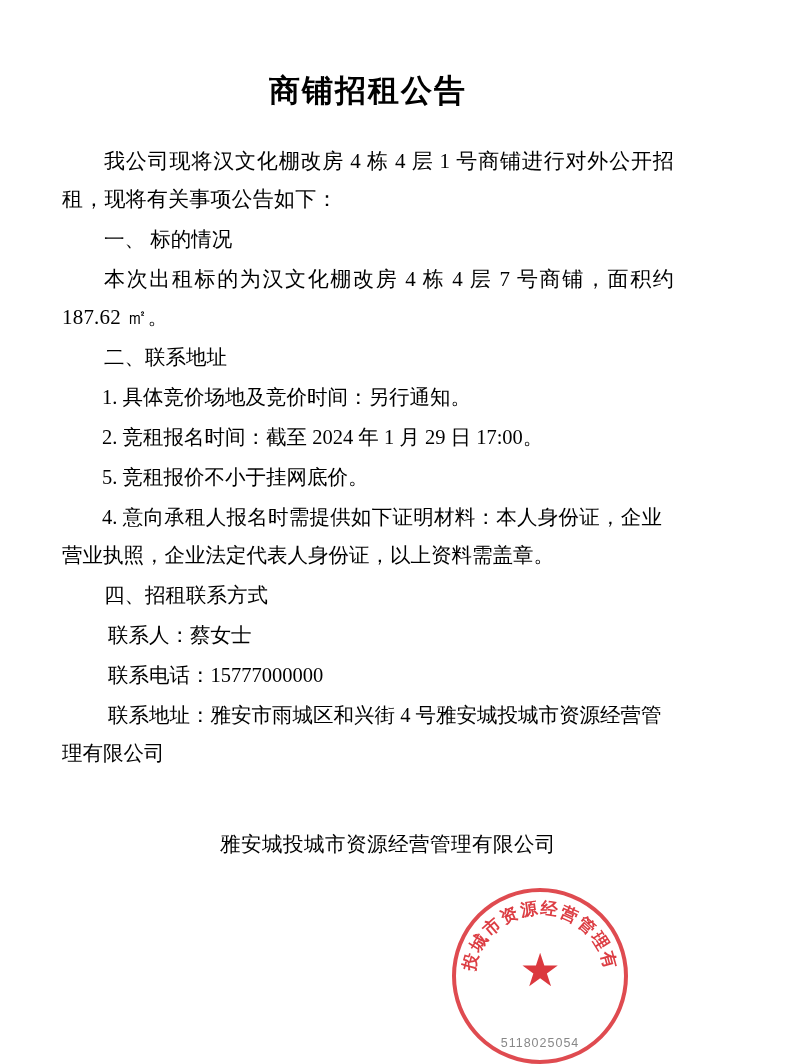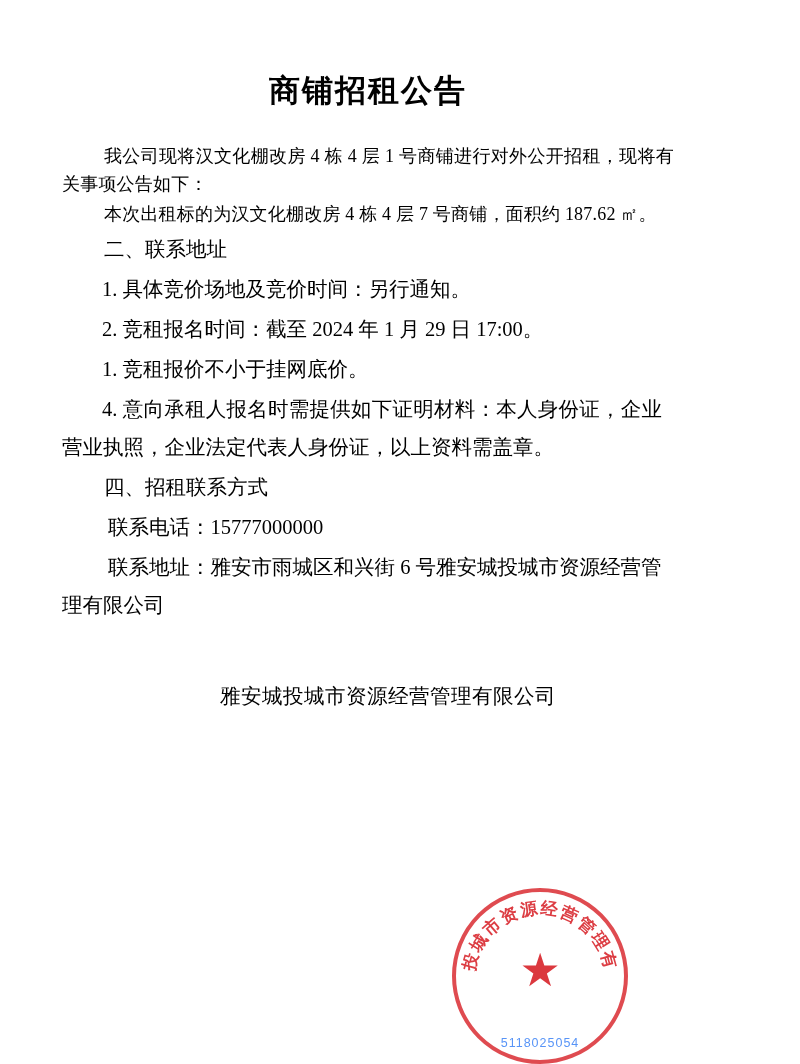--- a/index.html
+++ b/index.html
@@ -24,22 +24,22 @@
   }
   .doc-title {
     text-align: center;
     font-size: 31px;
     font-weight: bold;
     letter-spacing: 2px;
     margin: 22px 0 30px 0;
     font-family: "Liberation Serif", "DejaVu Serif", serif;
   }
   .para {
-    font-size: 18px;
-    line-height: 28px;
+    font-size: 21px;
+    line-height: 38px;
     text-align: justify;
     text-justify: inter-ideograph;
     margin: 0 0 2px 0;
     letter-spacing: 0.2px;
   }
   .indent2 {
     text-indent: 42px;
   }
   .heading-item {
     font-size: 20.5px;
@@ -117,21 +117,21 @@
     font-size: 46px;
     line-height: 46px;
     opacity: 0.9;
   }
   .seal-code {
     position: absolute;
     width: 100%;
     bottom: 14px;
     text-align: center;
     font-size: 12.5px;
-    color: #3b82f6;
+    color: #737373;
     letter-spacing: 1px;
     opacity: 0.85;
     font-family: "Liberation Sans", sans-serif;
   }
   .seal-text {
     fill: #d8232a;
     font-size: 17px;
     font-weight: bold;
     letter-spacing: 2px;
     font-family: "Liberation Serif", "DejaVu Serif", serif;
@@ -140,32 +140,34 @@
 </style>
 </head>
 <body>
 
 <div class="page">
 
   <h1 class="doc-title">商铺招租公告</h1>
 
   <p class="para indent2">我公司现将汉文化棚改房 4 栋 4 层 1 号商铺进行对外公开招租，现将有关事项公告如下：</p>
 
+  <p class="heading-item">一、 标的情况</p>
   <p class="para indent2">本次出租标的为汉文化棚改房 4 栋 4 层 7 号商铺，面积约 187.62 ㎡。</p>
 
   <p class="heading-item">二、联系地址</p>
 
   <p class="sub-item">1. 具体竞价场地及竞价时间：另行通知。</p>
   <p class="sub-item">2. 竞租报名时间：截至 2024 年 1 月 29 日 17:00。</p>
-  <p class="sub-item">1. 竞租报价不小于挂网底价。</p>
+  <p class="sub-item">5. 竞租报价不小于挂网底价。</p>
   <p class="sub-item">4. 意向承租人报名时需提供如下证明材料：本人身份证，企业营业执照，企业法定代表人身份证，以上资料需盖章。</p>
 
   <p class="heading-item">四、招租联系方式</p>
+  <p class="contact-line">联系人：蔡女士</p>
   <p class="contact-line">联系电话：15777000000</p>
-  <p class="contact-line wrap">联系地址：雅安市雨城区和兴街 6 号雅安城投城市资源经营管理有限公司</p>
+  <p class="contact-line wrap">联系地址：雅安市雨城区和兴街 4 号雅安城投城市资源经营管理有限公司</p>
 
   <div class="signature">
     <div class="sign-org">雅安城投城市资源经营管理有限公司</div>
   </div>
 
   <div class="seal">
     <div class="seal-ring"></div>
     <svg viewBox="0 0 176 176">
       <defs>
         <path id="arcPath" d="M 22,92 A 66,66 0 1 1 154,92" fill="none"></path>

